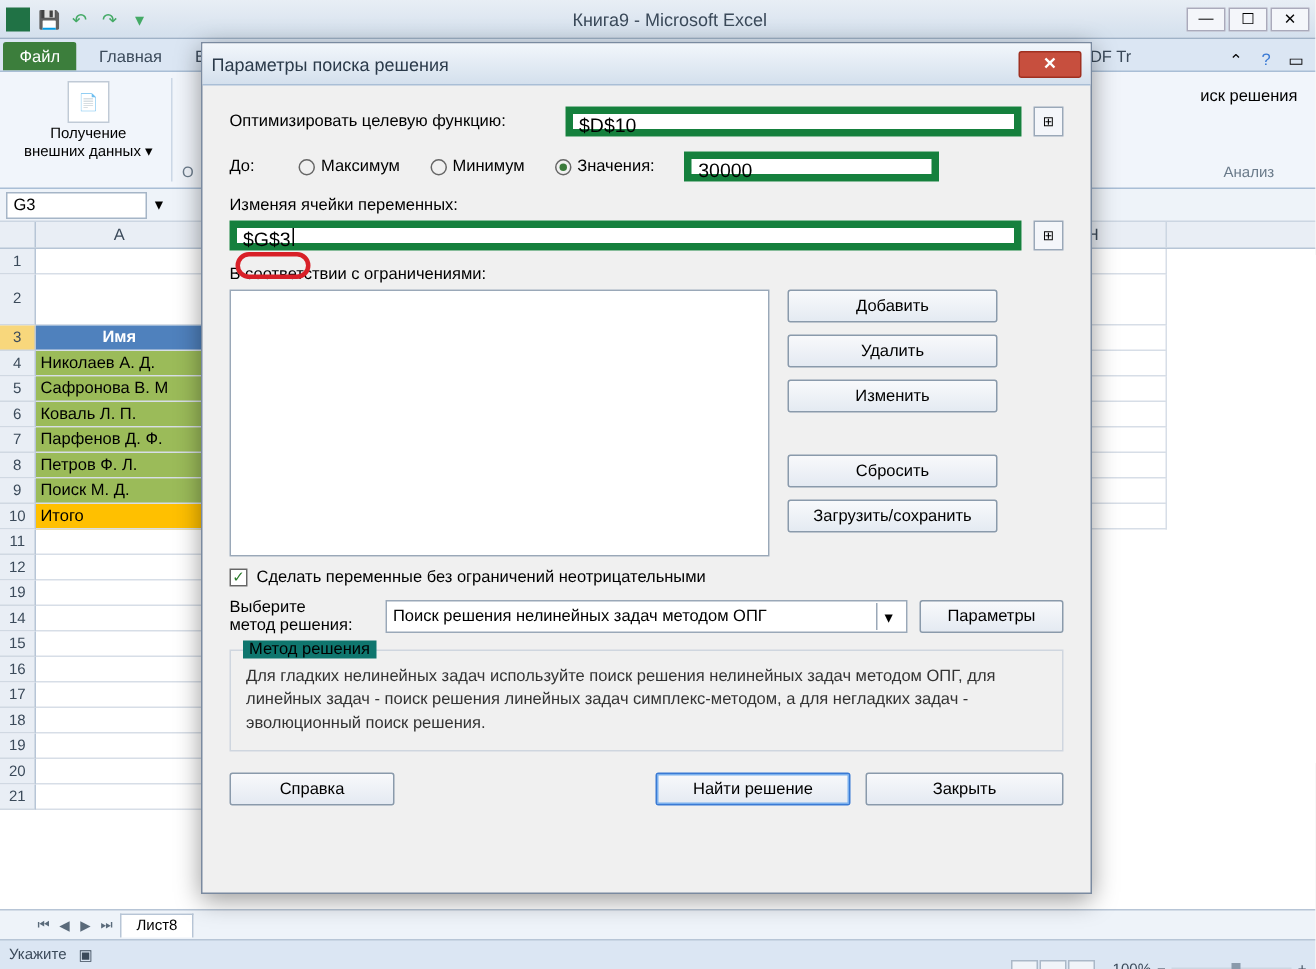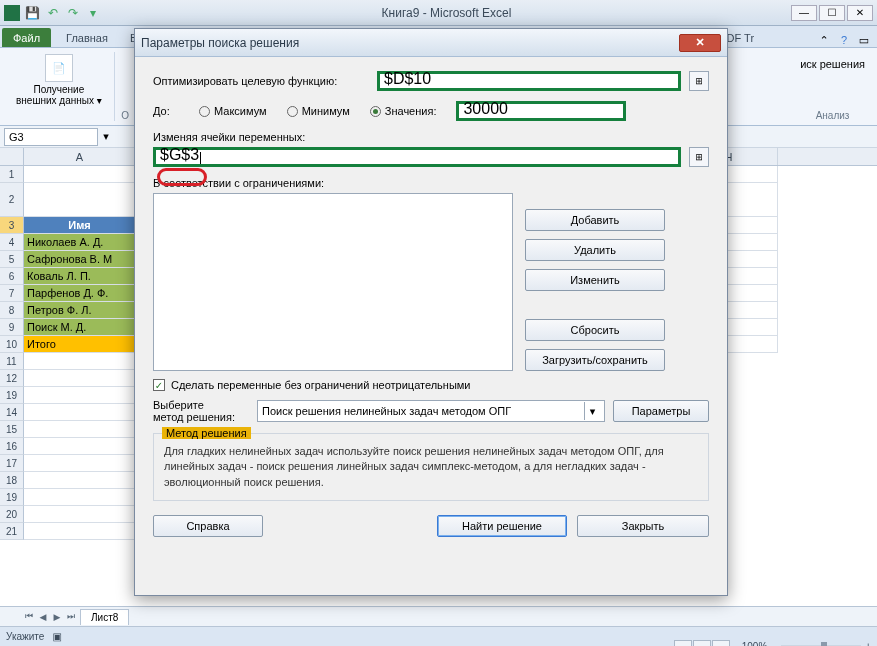--- a/index.html
+++ b/index.html
@@ -67,37 +67,37 @@
 .zoom-slider .thumb { position: absolute; left: 50%; top: -3px; width: 6px; height: 10px; background: #8a9aab; }
 
 
 .dialog { position: absolute; left: 134px; top: 28px; width: 594px; height: 568px; background: #f0f0f0; border: 1px solid #7a8aa0; box-shadow: 0 4px 16px rgba(0,0,0,0.4); }
 .dlg-title { height: 28px; background: linear-gradient(#f2f6fb,#d4e0ed); display: flex; align-items: center; padding: 0 6px; border-bottom: 1px solid #a9bed6; }
 .dlg-title .txt { flex: 1; color: #2b3a4a; font-size: 12px; }
 .dlg-title .close { width: 42px; height: 18px; background: #c74f3e; border: 1px solid #a03020; border-radius: 2px; color: #fff; display: flex; align-items: center; justify-content: center; font-size: 11px; font-weight: bold; }
 .dlg-body { padding: 14px 18px; }
 .dlg-row { display: flex; align-items: center; margin-bottom: 10px; gap: 8px; }
 .dlg-label { color: #000; font-size: 11px; }
-.dlg-input { flex: 1; height: 20px; border: 3px solid #15803d; background: #fff; padding: 0 4px; font-size: 16px; display: flex; align-items: flex-end; }
+.dlg-input { flex: 1; height: 20px; border: 5px solid #15803d; background: #fff; padding: 0 4px; font-size: 13px; display: flex; align-items: flex-start; }
 .refbtn { width: 20px; height: 20px; border: 1px solid #9aa8b8; background: #f4f6fa; display: flex; align-items: center; justify-content: center; font-size: 9px; }
 .radio { display: flex; align-items: center; gap: 4px; margin-right: 12px; }
 .radio .r { width: 11px; height: 11px; border: 1px solid #666; border-radius: 50%; display: flex; align-items: center; justify-content: center; }
 .radio .r.on::after { content:""; width:5px; height:5px; background:#3a7a3a; border-radius:50%; }
 .circled { border: 3px solid #d82028; border-radius: 10px; padding: 1px 6px; display: inline-block; position: absolute; left: 157px; top: 168px; z-index: 5; pointer-events: none; }
-.constraints-area { display: flex; gap: 12px; align-items: flex-end; }
+.constraints-area { display: flex; gap: 12px; }
 .constraints-list { width: 360px; height: 178px; border: 1px solid #9aa8b8; background: #fff; }
 .sidebtns { display: flex; flex-direction: column; gap: 8px; }
 .winbutton { width: 140px; height: 22px; background: linear-gradient(#f8f9fb,#e4eaf2); border: 1px solid #8a9aab; border-radius: 2px; font-size: 11px; display: flex; align-items: center; justify-content: center; }
 .winbutton.default { border: 1px solid #3a7ad4; box-shadow: 0 0 0 1px #7ab0ee inset; }
 .chk { display: flex; align-items: center; gap: 6px; margin: 8px 0; }
 .chk .box { width: 12px; height: 12px; border: 1px solid #666; background: #fff; display: flex; align-items: center; justify-content: center; font-size: 10px; color: #2b7a2b; }
 .selectbox { flex: 1; height: 22px; border: 1px solid #9aa8b8; background: #fff; display: flex; align-items: center; padding: 0 4px; }
 .selectbox .arrow { margin-left: auto; width: 16px; height: 18px; border-left: 1px solid #9aa8b8; display: flex; align-items: center; justify-content: center; }
 .groupbox { border: 1px solid #cfd6df; padding: 10px; margin-top: 10px; position: relative; }
-.groupbox .gtitle { position: absolute; top: -7px; left: 8px; background: #eab308; padding: 0 4px; font-size: 11px; }
+.groupbox .gtitle { position: absolute; top: -7px; left: 8px; background: #0f766e; padding: 0 4px; font-size: 11px; }
 .groupbox .gtext { font-size: 11px; color: #333; line-height: 1.4; }
 .dlg-footer { display: flex; gap: 10px; margin-top: 14px; }
 .dlg-footer .spacer { flex: 1; }
 </style>
 </head>
 <body>
 
 <div class="titlebar">
   <div class="app-icon"></div>
   <div class="qat">

